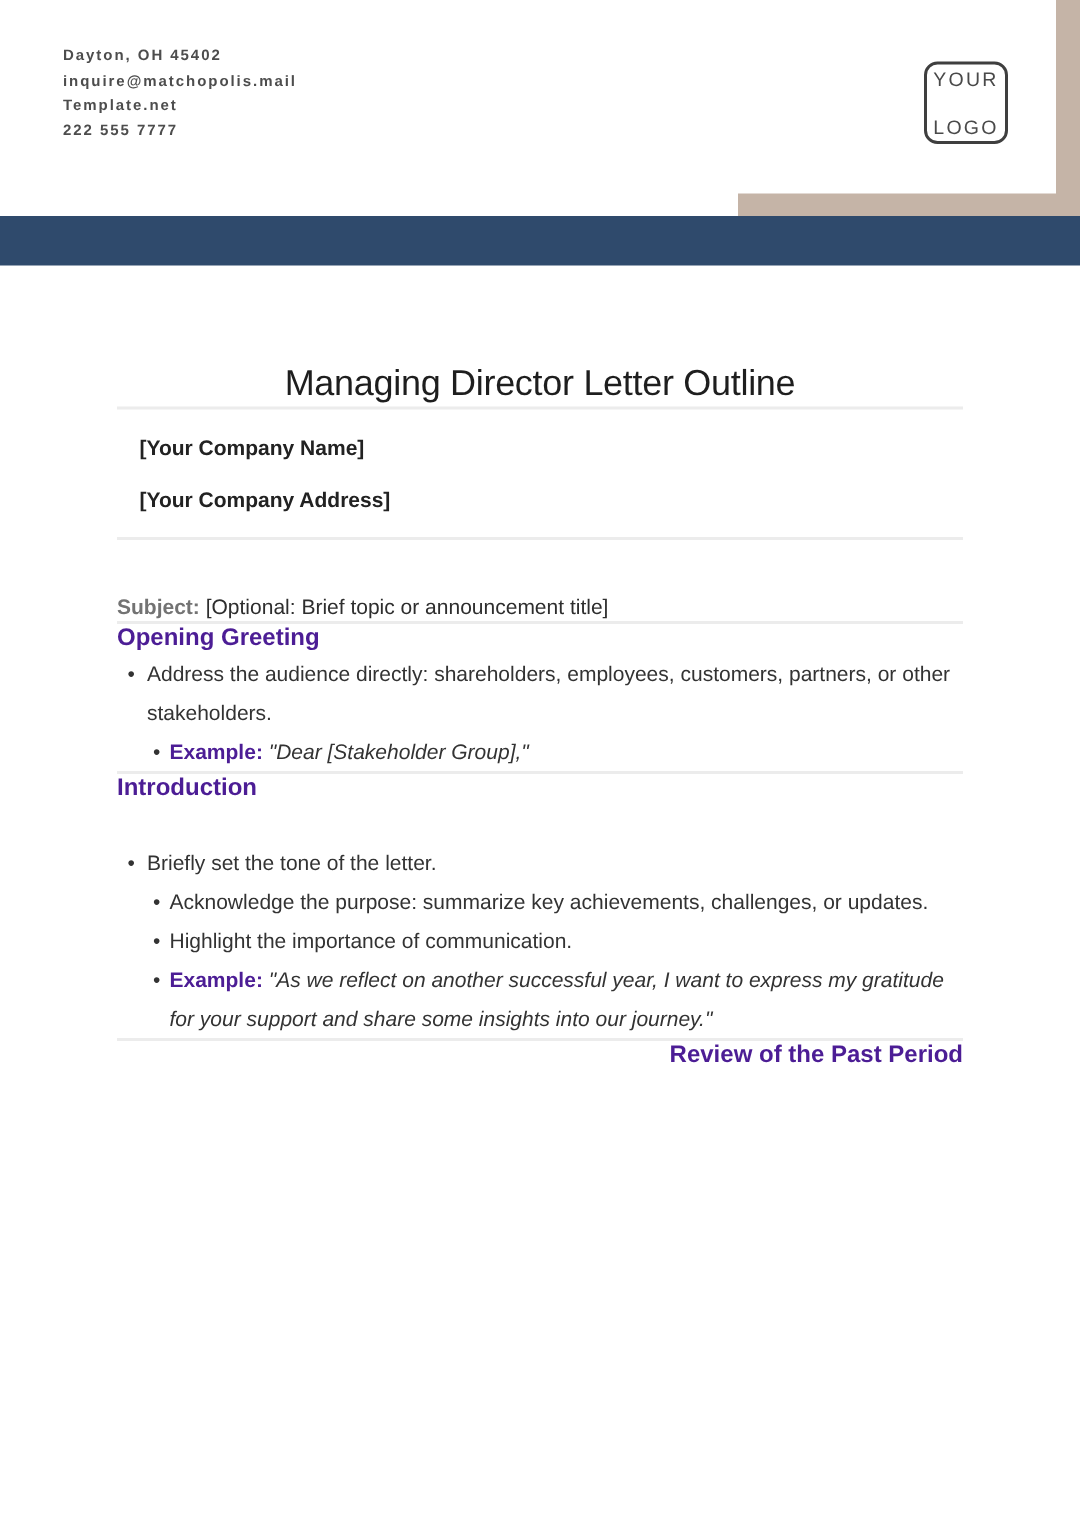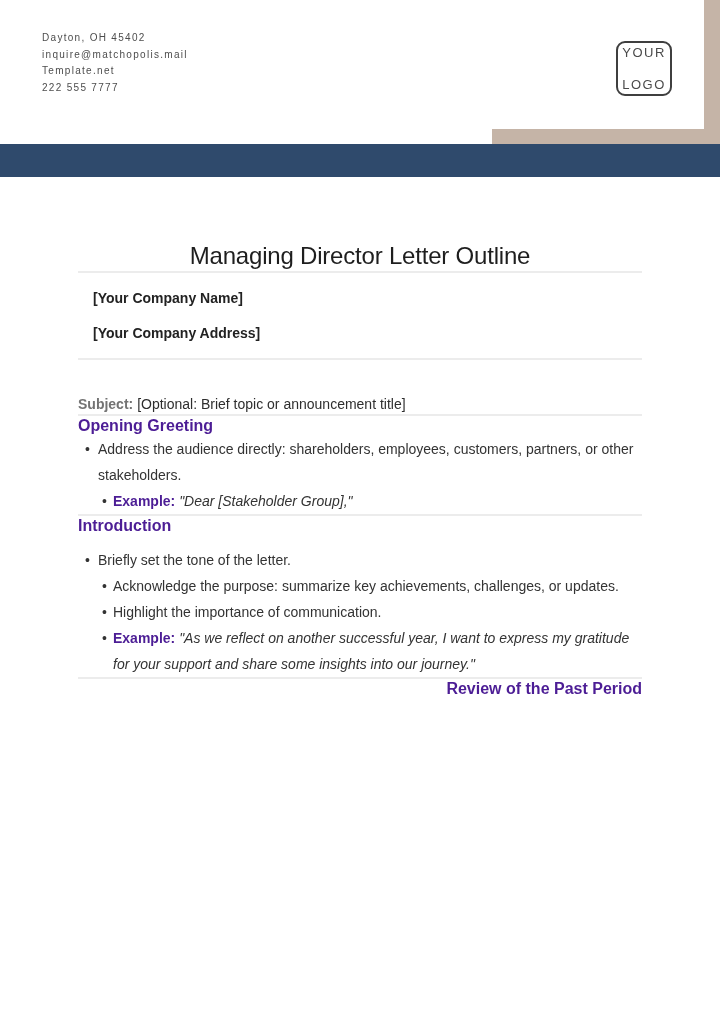--- a/index.html
+++ b/index.html
@@ -12,21 +12,21 @@
     overflow: hidden;
     font-family: "Liberation Sans", "DejaVu Sans", sans-serif;
     color: #2e2e2e;
   }
 
   
   .letterhead { position: relative; height: 177px; }
   .contact-block {
     position: absolute; left: 42px; top: 30px;
     font-size: 10px; line-height: 16.5px;
-    letter-spacing: 1.3px; color: #4d4d4d; font-weight: 400;
+    letter-spacing: 1.3px; color: #4d4d4d; font-weight: 700;
   }
   .logo-box {
     position: absolute; left: 616px; top: 41px;
     width: 52px; height: 51px;
     border: 2px solid #3f3f3f; border-radius: 9px;
     display: flex; flex-direction: column; align-items: center; justify-content: center;
     font-size: 13px; line-height: 16px; letter-spacing: 1.5px;
     color: #4a4a4a; font-weight: 500; gap: 16px;
   }
   .accent-vert {
@@ -70,21 +70,21 @@
 
   h2.section-heading {
     margin: 0; font-size: 16px; line-height: 20px;
     font-weight: 700; color: #4c1d95;
   }
   .h-opening { margin-top: 37px; }
   .h-intro   { margin-top: 33px; }
   .h-review  { margin-top: 34px; text-align: right; }
 
   .bullets { font-size: 14px; line-height: 26px; color: #333; }
-  .bullets-intro { margin-top: 11px; }
+  .bullets-intro { margin-top: 26px; }
   .b { position: relative; }
   .b::before { content: "\2022"; position: absolute; color: #333; }
   .b1 { padding-left: 20px; }
   .b1::before { left: 7px; }
   .b2 { padding-left: 35px; }
   .b2::before { left: 24px; }
   .b strong { font-weight: 700; color: #4c1d95; }
   .b em { font-style: italic; color: #333; }
 </style>
 </head>

